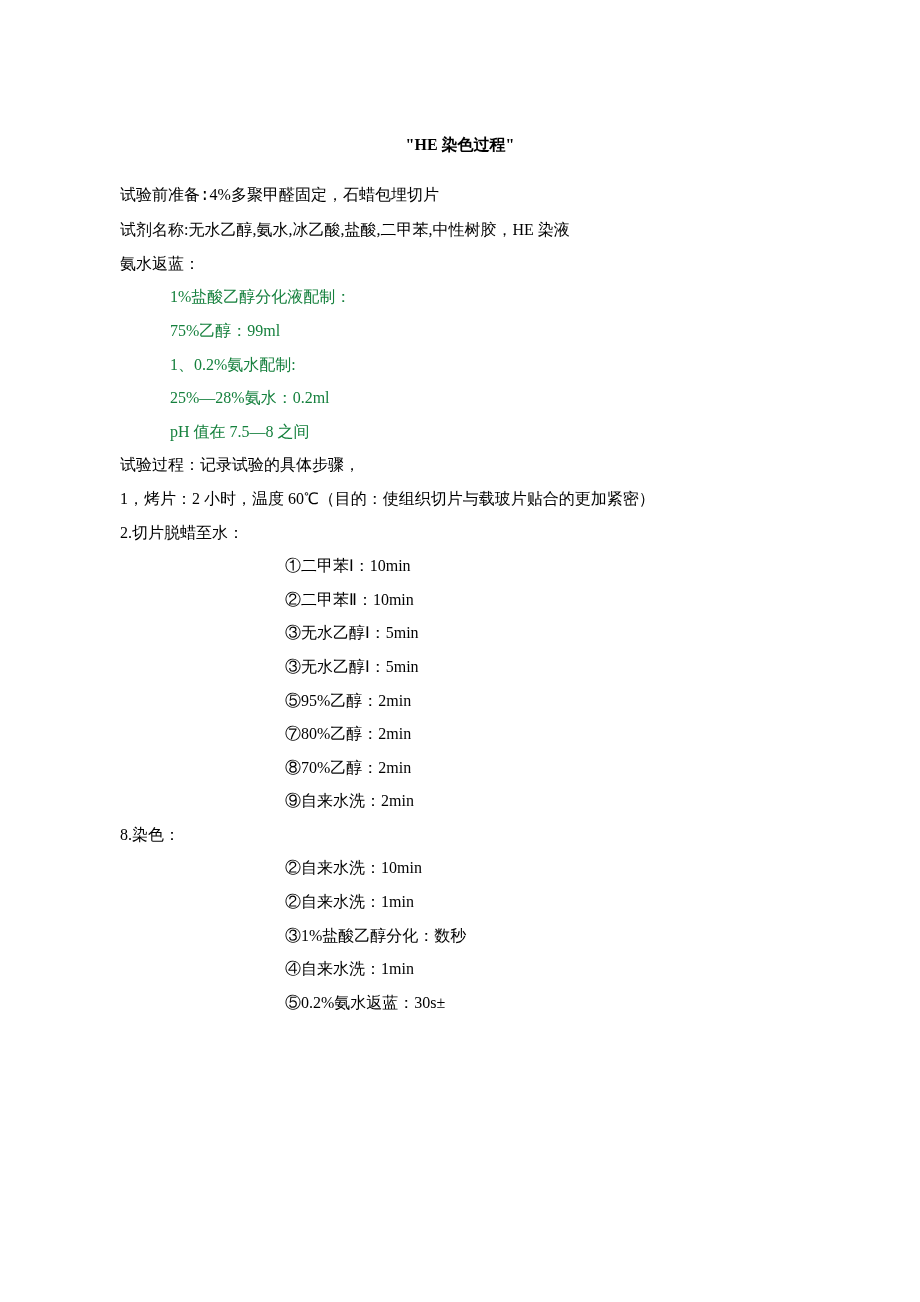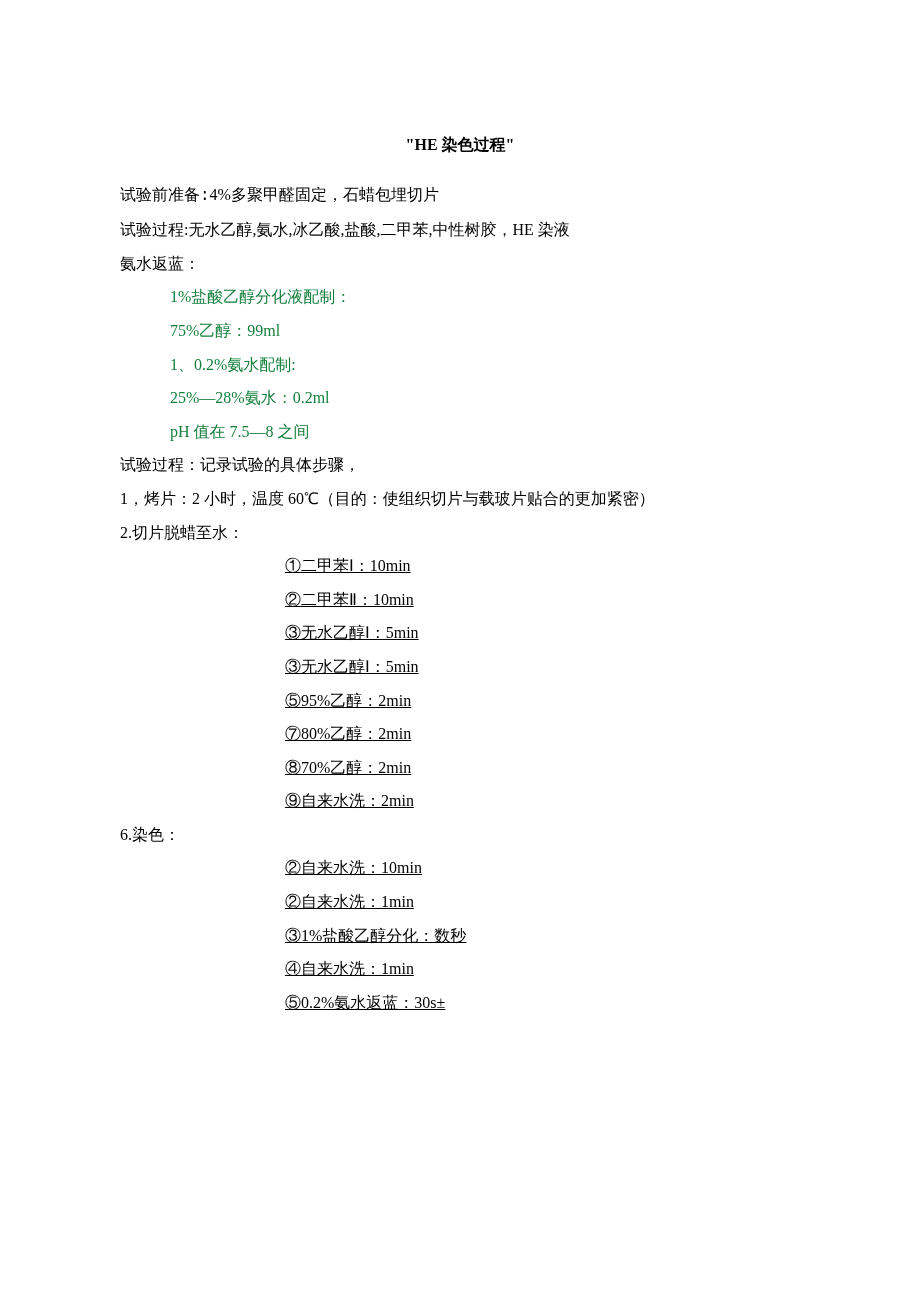--- a/index.html
+++ b/index.html
@@ -28,35 +28,34 @@
       font-family: Liberation Mono, monospace;
     }
     .indent-reagent {
       padding-left: 50px;
     }
     .red {
       color: #15803d;
     }
     .indent-steps {
       padding-left: 165px;
-      text-decoration: underline;
     }
   </style>
 </head>
 <body>
 
 <div class="page">
 
   <div class="title">"HE 染色过程"</div>
 
   <p class="para">
     <span class="prep-label">试验前准备:</span><span>4%多聚甲醛固定，石蜡包埋切片</span>
   </p>
 
-  <p class="para">试验过程:无水乙醇,氨水,冰乙酸,盐酸,二甲苯,中性树胶，HE 染液</p>
+  <p class="para">试剂名称:无水乙醇,氨水,冰乙酸,盐酸,二甲苯,中性树胶，HE 染液</p>
 
   <p class="para">氨水返蓝：</p>
 
   <p class="para indent-reagent red">1%盐酸乙醇分化液配制：</p>
   <p class="para indent-reagent red">75%乙醇：99ml</p>
   <p class="para indent-reagent red">1、0.2%氨水配制:</p>
   <p class="para indent-reagent red">25%—28%氨水：0.2ml</p>
   <p class="para indent-reagent red">pH 值在 7.5—8 之间</p>
 
   <p class="para">试验过程：记录试验的具体步骤，</p>
@@ -67,21 +66,21 @@
 
   <p class="para indent-steps">①二甲苯Ⅰ：10min</p>
   <p class="para indent-steps">②二甲苯Ⅱ：10min</p>
   <p class="para indent-steps">③无水乙醇Ⅰ：5min</p>
   <p class="para indent-steps">③无水乙醇Ⅰ：5min</p>
   <p class="para indent-steps">⑤95%乙醇：2min</p>
   <p class="para indent-steps">⑦80%乙醇：2min</p>
   <p class="para indent-steps">⑧70%乙醇：2min</p>
   <p class="para indent-steps">⑨自来水洗：2min</p>
 
-  <p class="para">6.染色：</p>
+  <p class="para">8.染色：</p>
 
   <p class="para indent-steps">②自来水洗：10min</p>
   <p class="para indent-steps">②自来水洗：1min</p>
   <p class="para indent-steps">③1%盐酸乙醇分化：数秒</p>
   <p class="para indent-steps">④自来水洗：1min</p>
   <p class="para indent-steps">⑤0.2%氨水返蓝：30s±</p>
 
 </div>
 
 </body></html>

